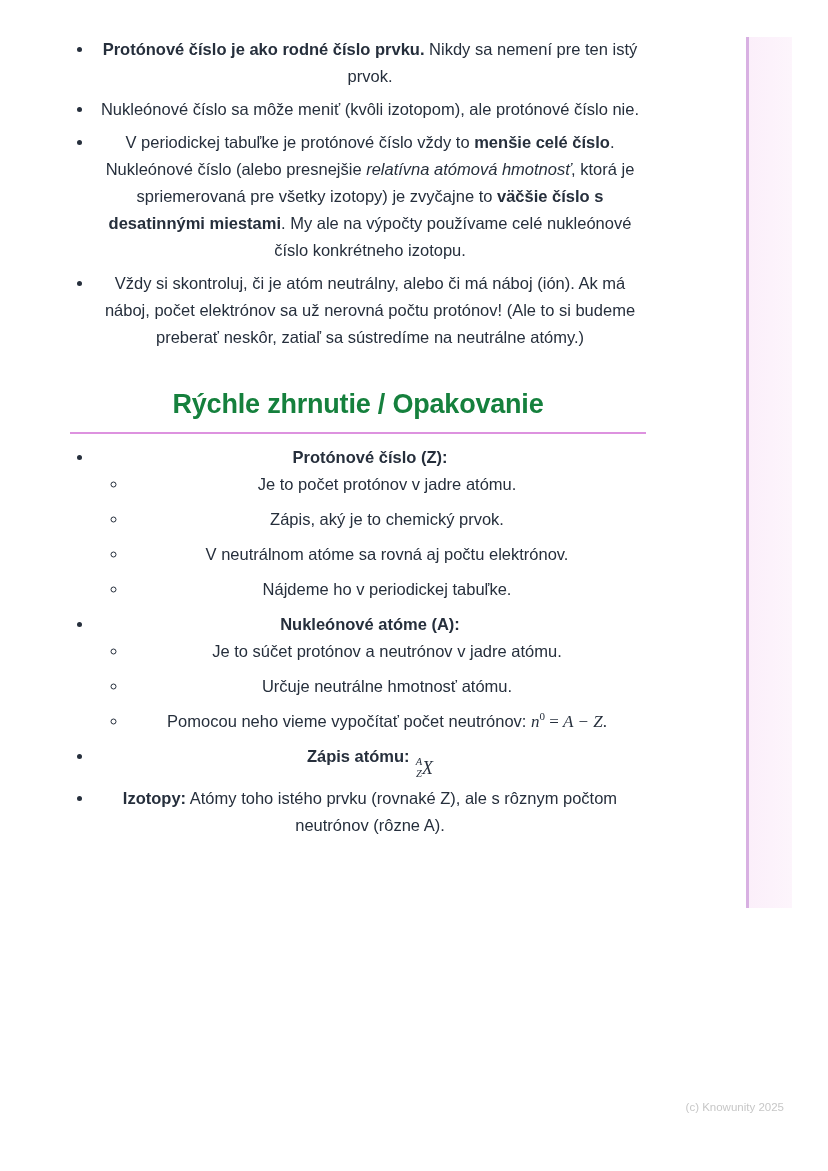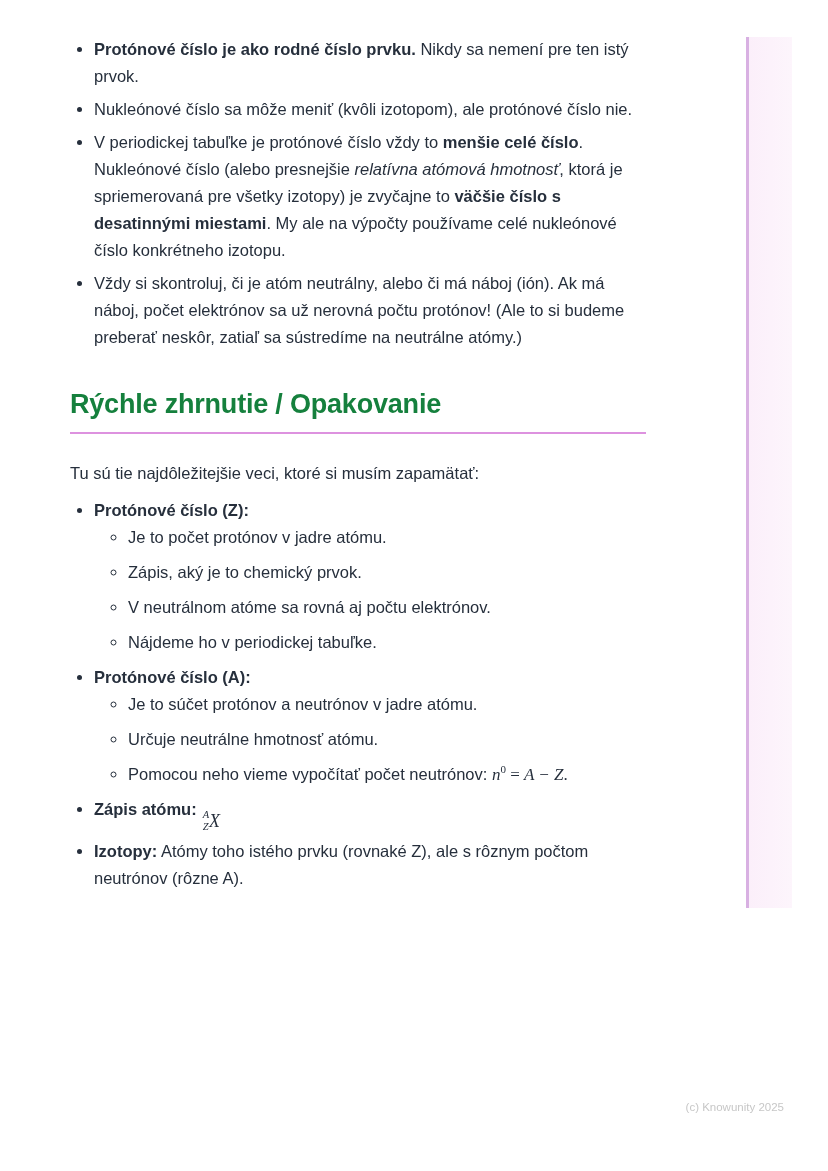--- a/index.html
+++ b/index.html
@@ -4,20 +4,21 @@
 <style>
   * { margin:0; padding:0; box-sizing:border-box; }
   html,body { background:#ffffff; }
   .page {
     position:relative;
     width:828px; height:1171px;
     background:#ffffff;
     font-family:"Liberation Sans", sans-serif;
     color:#262f3c;
     overflow:hidden;
+    text-align:center;
   }
   .side-strip {
     position:absolute;
     left:746px; top:37px;
     width:46px; height:871px;
     background:linear-gradient(to right, #fbeffa, #fdf5fc);
     border-left:3px solid #d8b0e2;
   }
   .content {
     position:absolute;
@@ -107,36 +108,35 @@
     <ul class="top-list">
       <li><strong>Protónové číslo je ako rodné číslo prvku.</strong><span> Nikdy sa nemení pre ten istý prvok.</span></li>
       <li><span>Nukleónové číslo sa môže meniť (kvôli izotopom), ale protónové číslo nie.</span></li>
       <li><span>V periodickej tabuľke je protónové číslo vždy to </span><strong>menšie celé číslo</strong><span>. Nukleónové číslo (alebo presnejšie </span><em>relatívna atómová hmotnosť</em><span>, ktorá je spriemerovaná pre všetky izotopy) je zvyčajne to </span><strong>väčšie číslo s desatinnými miestami</strong><span>. My ale na výpočty používame celé nukleónové číslo konkrétneho izotopu.</span></li>
       <li><span>Vždy si skontroluj, či je atóm neutrálny, alebo či má náboj (ión). Ak má náboj, počet elektrónov sa už nerovná počtu protónov! (Ale to si budeme preberať neskôr, zatiaľ sa sústredíme na neutrálne atómy.)</span></li>
     </ul>
 
     <h1 class="heading">Rýchle zhrnutie / Opakovanie</h1>
     <hr class="rule">
 
-    <p class="intro">Tu sú tie najdôležitejšie veci, ktoré si musím zapamätať:</p>
 
     <ul class="top-list summary">
 
       <li>
         <strong>Protónové číslo (Z):</strong>
         <ul class="sub-list">
           <li><span>Je to počet protónov v jadre atómu.</span></li>
           <li><span>Zápis, aký je to chemický prvok.</span></li>
           <li><span>V neutrálnom atóme sa rovná aj počtu elektrónov.</span></li>
           <li><span>Nájdeme ho v periodickej tabuľke.</span></li>
         </ul>
       </li>
 
       <li>
-        <strong>Protónové číslo (A):</strong>
+        <strong>Nukleónové atóme (A):</strong>
         <ul class="sub-list">
           <li><span>Je to súčet protónov a neutrónov v jadre atómu.</span></li>
           <li><span>Určuje neutrálne hmotnosť atómu.</span></li>
           <li><span>Pomocou neho vieme vypočítať počet neutrónov: </span><span class="math"><span class="mvar">n</span><sup>0</sup><span> = </span><span class="mvar">A − Z</span><span>.</span></span></li>
         </ul>
       </li>
 
       <li>
         <strong>Zápis atómu:</strong><span class="nuclide">
             <span class="stack">

